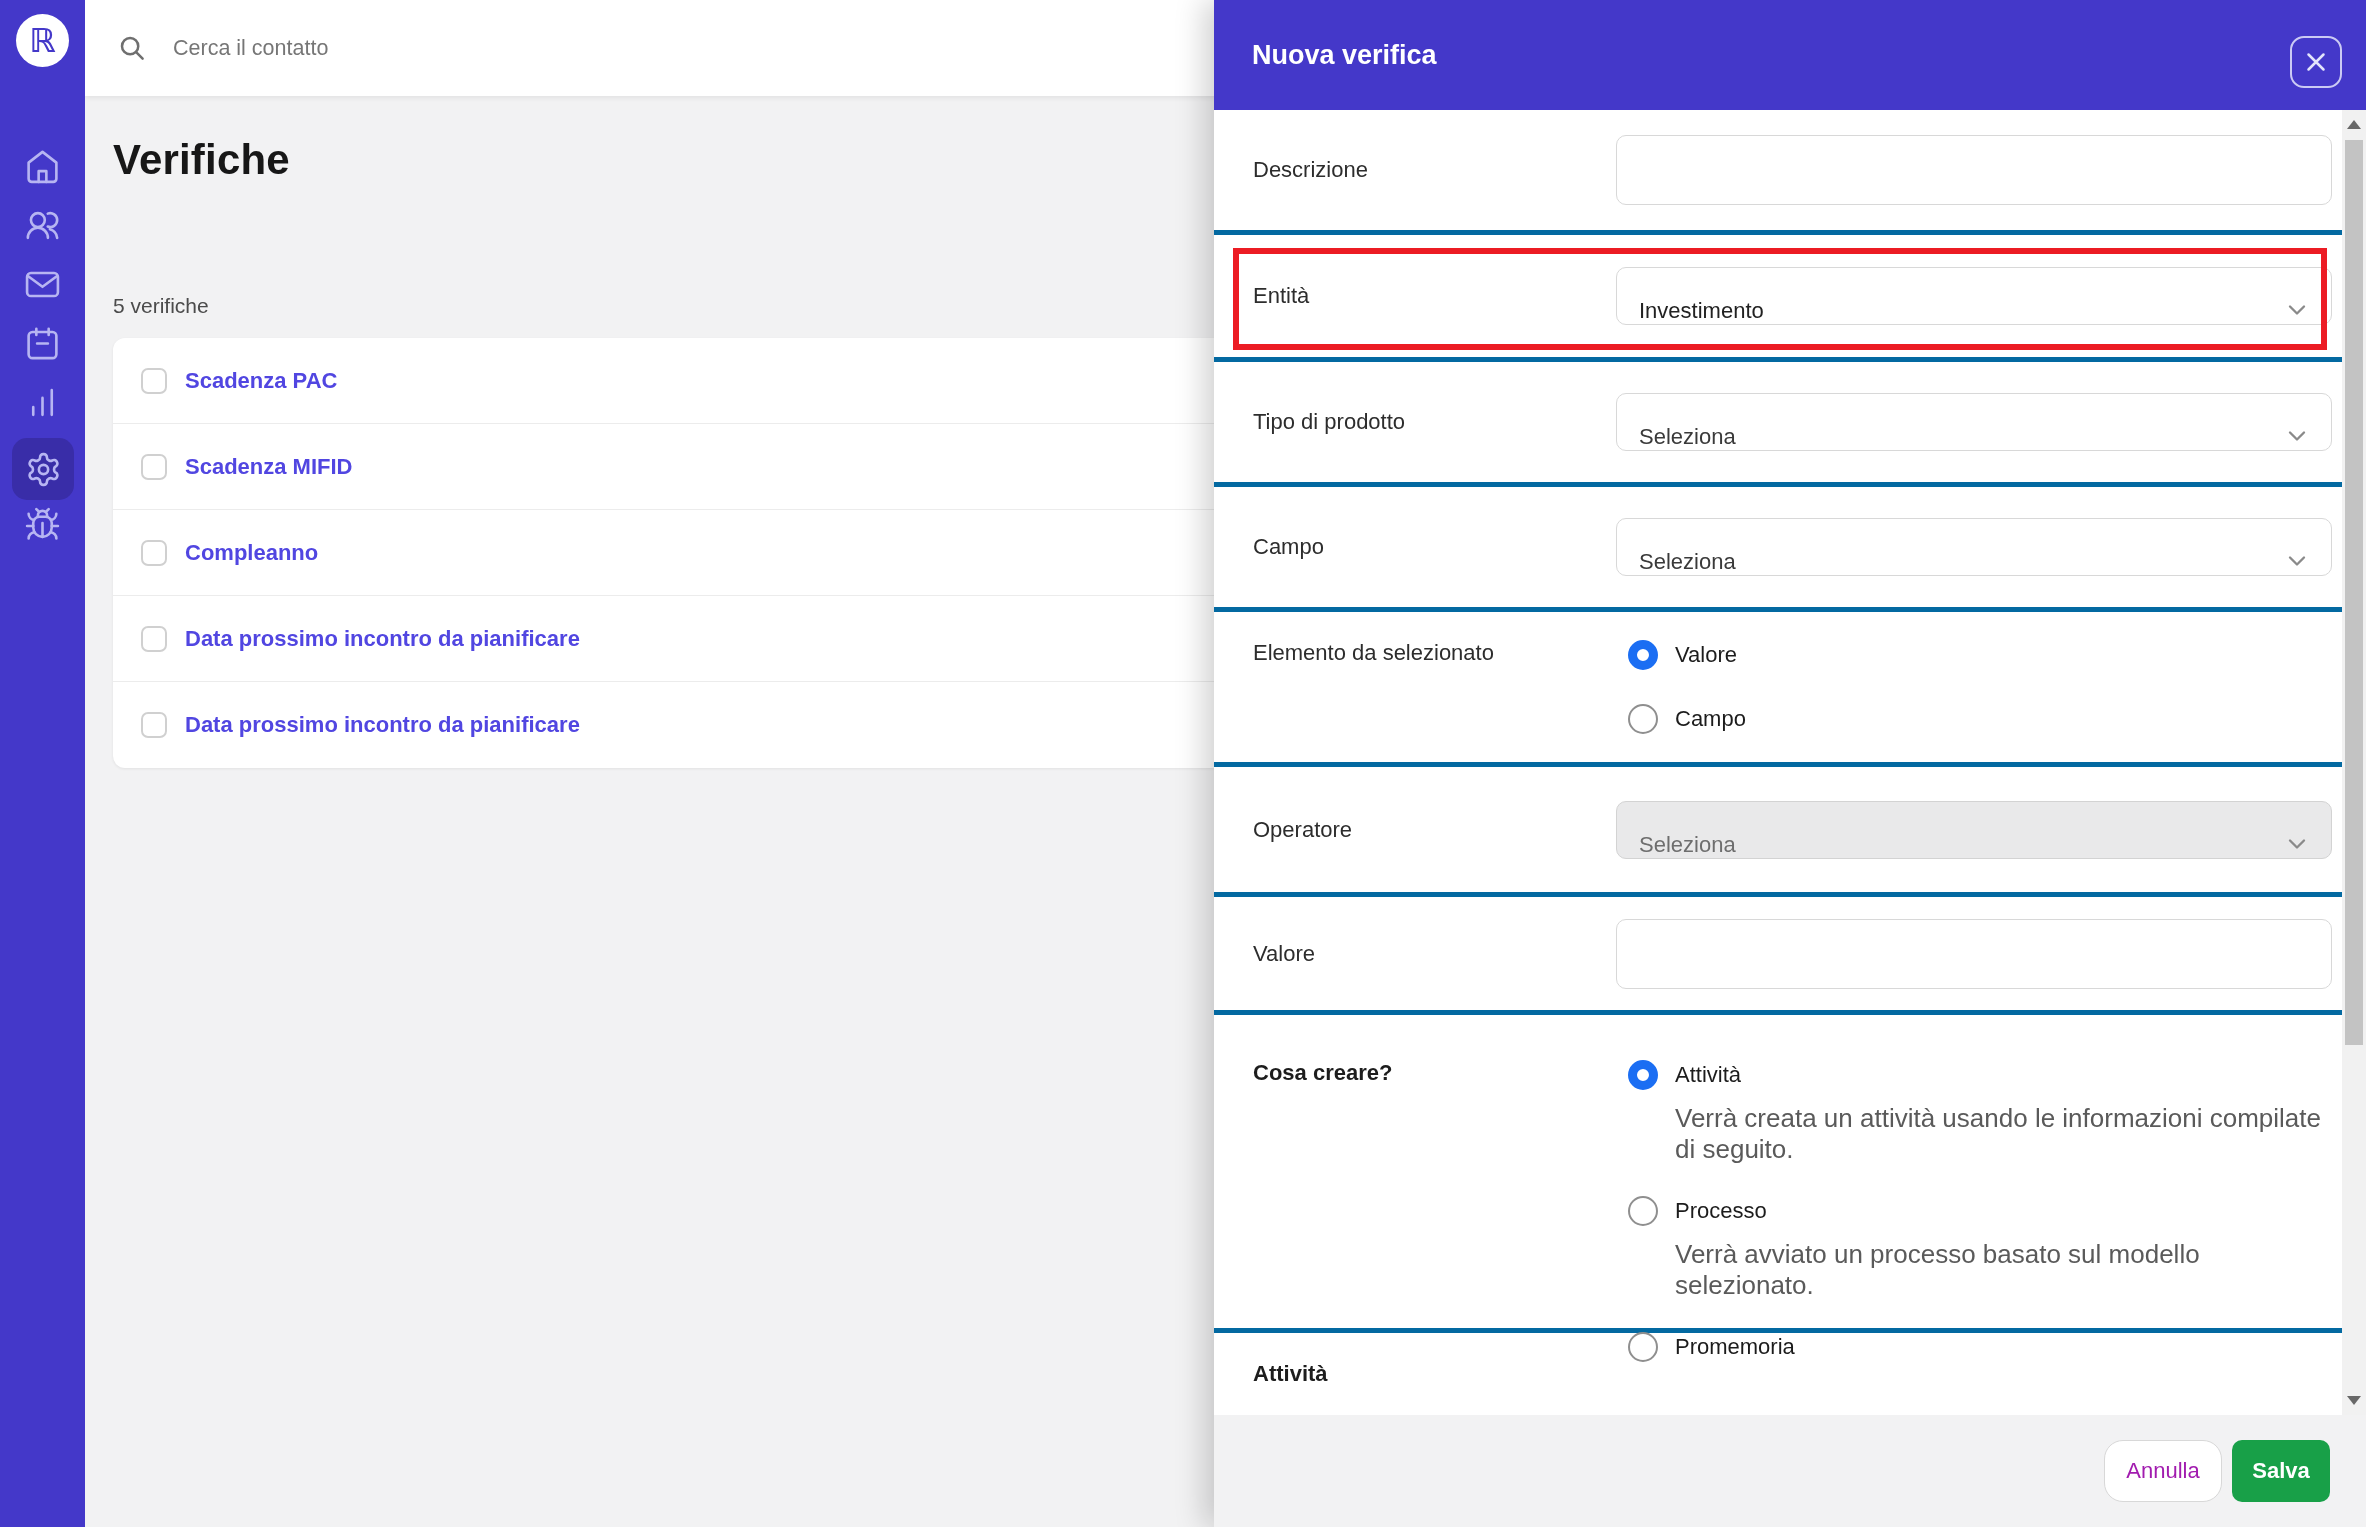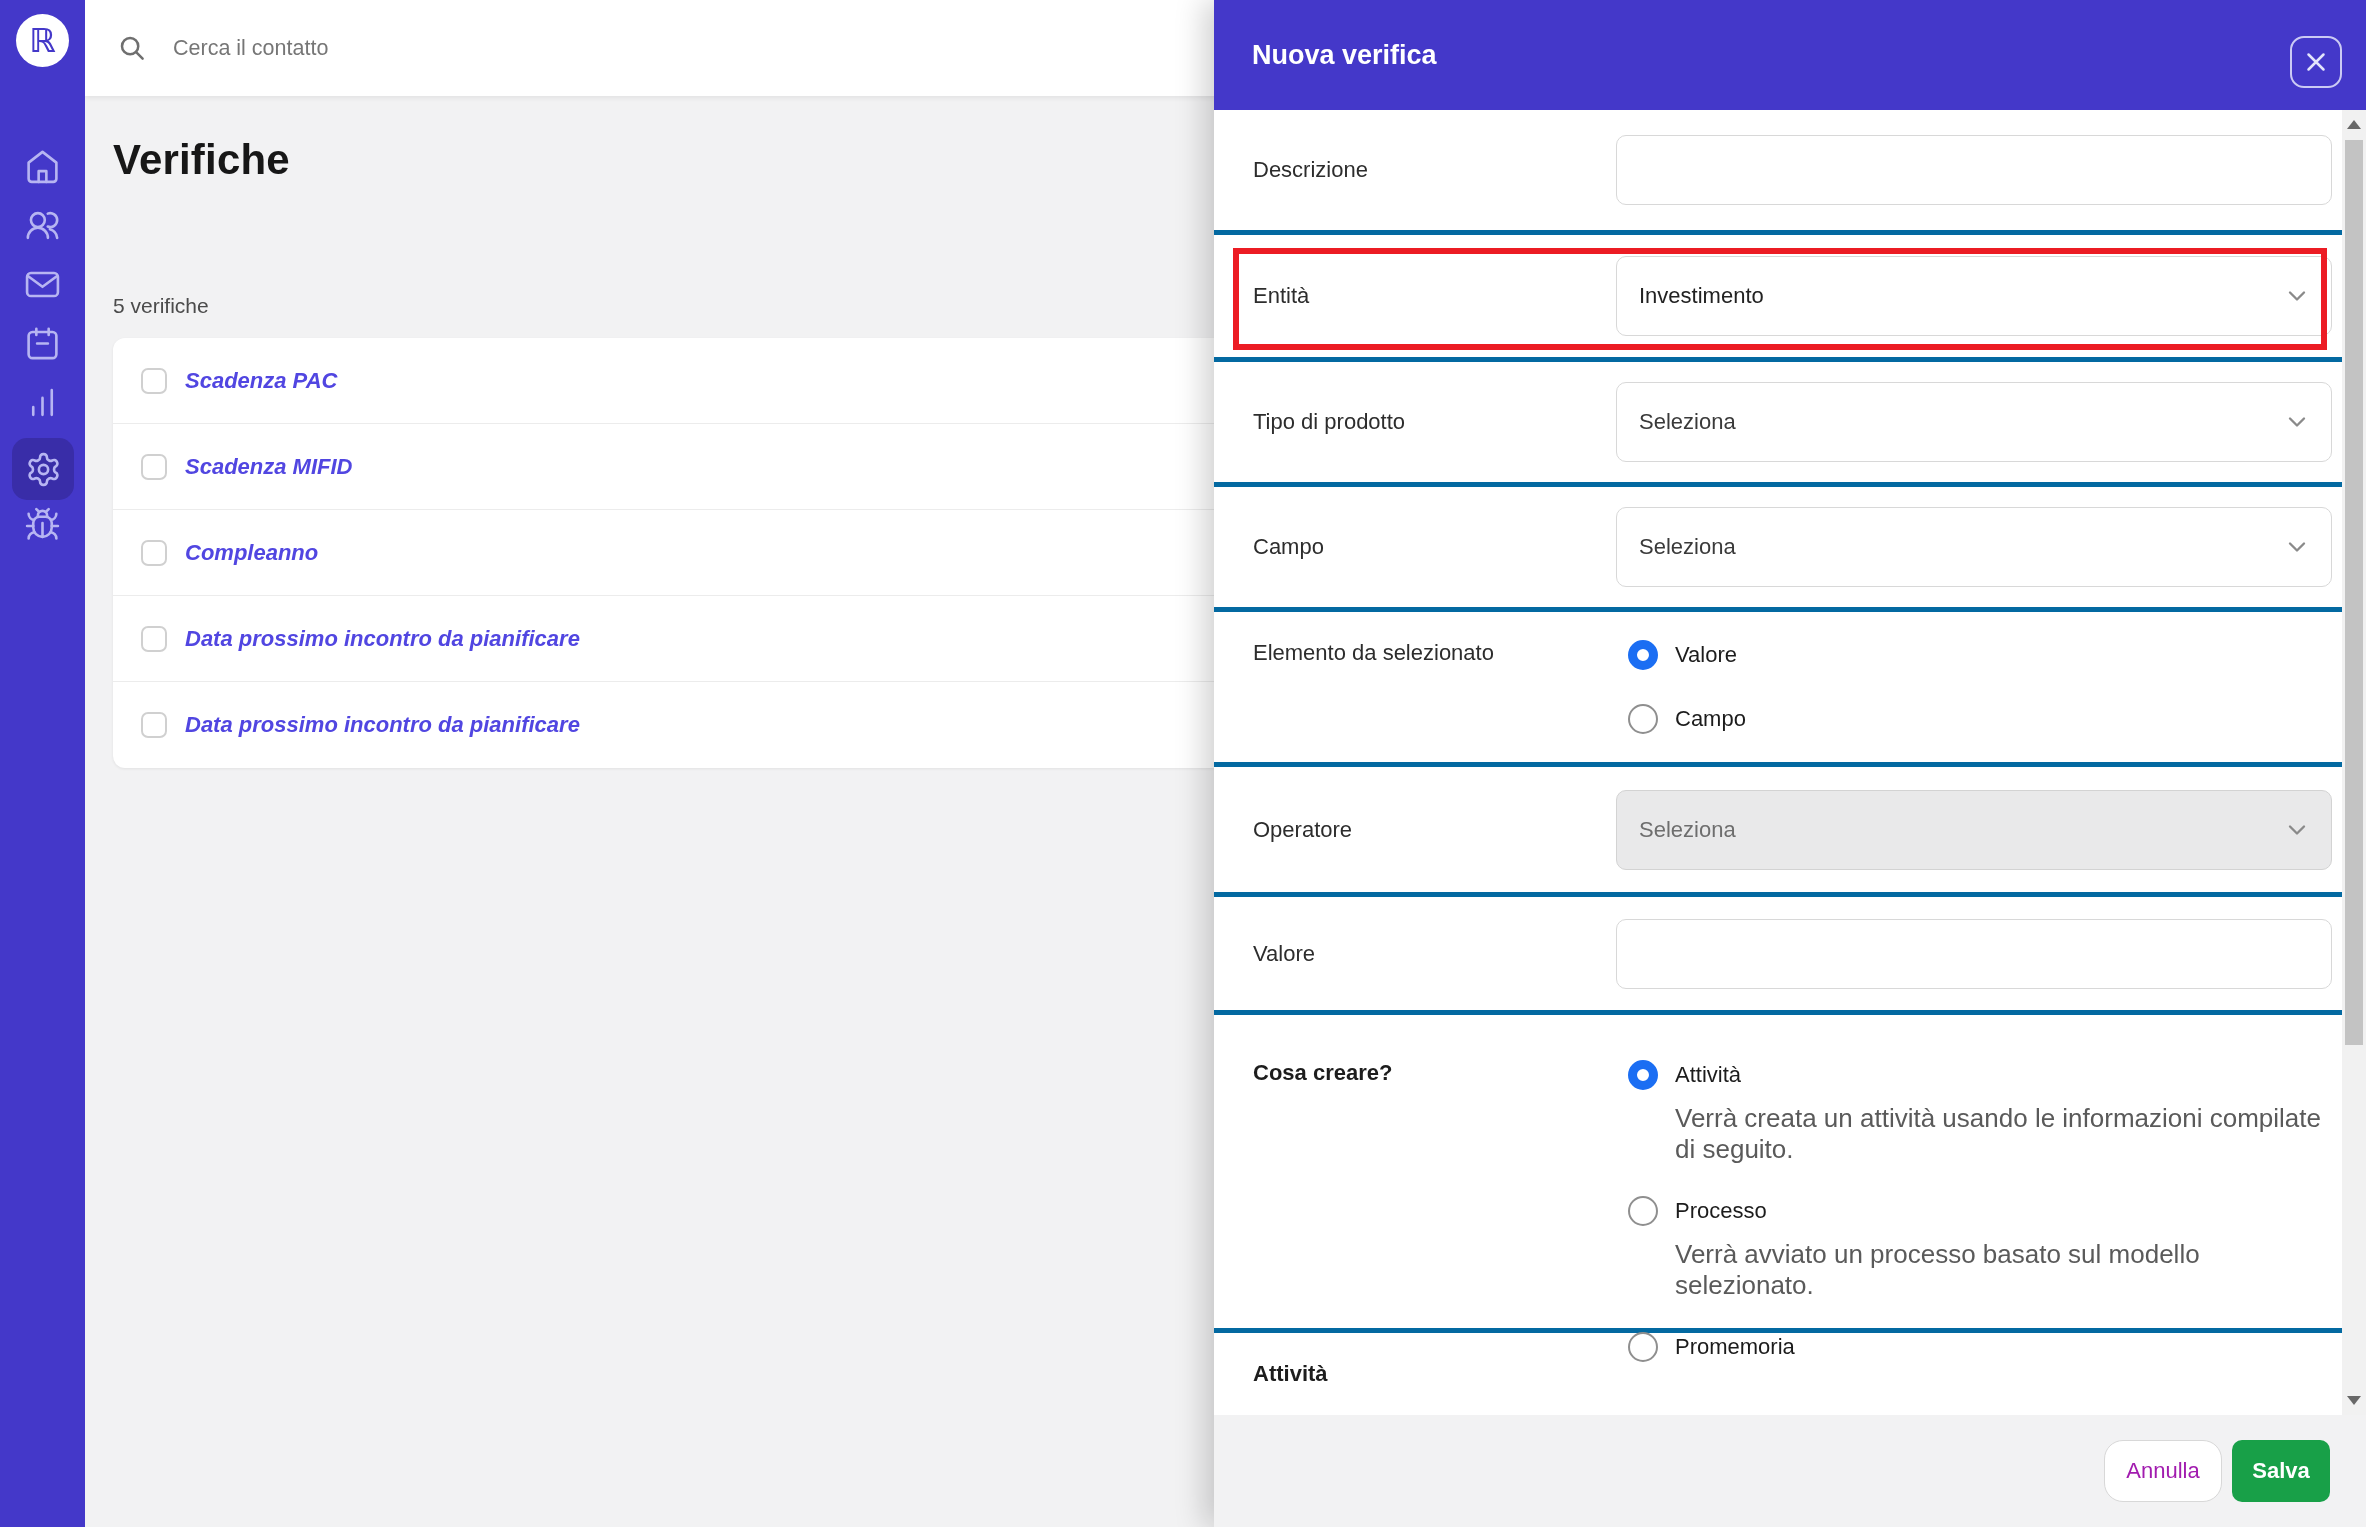--- a/index.html
+++ b/index.html
@@ -35,39 +35,39 @@
   .search-input{border:none;outline:none;font-size:21.5px;color:#333;margin-left:24px;width:600px;background:transparent;
           font-family:"Liberation Sans",sans-serif;}
   .search-input::placeholder{color:#767676;}
   .content{position:absolute;left:0;top:96px;right:0;bottom:0;padding:40px 28px;}
   .page-title{margin:0;font-size:42px;font-weight:800;color:#171717;letter-spacing:.2px;}
   .count{margin-top:110px;font-size:21px;color:#4b4b4b;}
   .card{margin-top:20px;width:1120px;background:#fff;border-radius:12px;box-shadow:0 1px 3px rgba(0,0,0,.07);overflow:hidden;}
   .vrow{height:86px;display:flex;align-items:center;padding-left:28px;border-bottom:1px solid #ececec;}
   .vrow:last-child{border-bottom:none;}
   .checkbox{width:26px;height:26px;border:2px solid #d0d0d0;border-radius:7px;background:#fff;flex:none;cursor:pointer;}
-  .vlink{margin-left:18px;font-size:22px;font-weight:600;color:var(--c-link);cursor:pointer;font-style:italic;}
+  .vlink{margin-left:18px;font-size:22px;font-weight:600;color:var(--c-link);cursor:pointer;}
   
   .drawer{position:absolute;left:1214px;top:0;width:1152px;height:1527px;background:#fff;z-index:5;
           box-shadow:-10px 0 28px rgba(0,0,0,.18);}
   .drawer-header{position:absolute;left:0;top:0;right:0;height:110px;background:var(--c-purple);
           display:flex;align-items:center;padding-left:38px;}
   .drawer-title{font-size:27px;font-weight:bold;color:#fff;}
   .close-btn{position:absolute;right:24px;top:36px;width:52px;height:52px;border:2px solid rgba(227,228,251,.85);
           border-radius:14px;display:flex;align-items:center;justify-content:center;cursor:pointer;}
   .close-btn svg{width:30px;height:30px;stroke:#e3e4fb;stroke-width:2;fill:none;stroke-linecap:round;}
   .drawer-body{position:absolute;left:0;top:110px;width:1128px;height:1305px;background:#fff;}
   .frow{display:flex;align-items:center;border-bottom:5px solid #0369a1;padding-left:39px;padding-right:10px;position:relative;}
   .flabel{width:363px;flex:none;font-size:22px;color:#2d2d2d;}
   .flabel.bold{font-weight:600;color:#1d1d1d;}
   .fctrl{width:716px;flex:none;}
   .text-input{width:100%;height:70px;border:1.6px solid #d8d8d8;border-radius:10px;background:#fff;outline:none;
           font-size:22px;padding:0 22px;font-family:"Liberation Sans",sans-serif;color:#2a2a2a;}
-  .select{width:100%;height:80px;border:1.6px solid #d8d8d8;border-radius:10px;background:#fff;display:flex;
-          align-items:center;padding:0 22px;cursor:pointer;position:relative;}
+  .select{width:100%;height:58px;border:1.6px solid #d8d8d8;border-radius:10px;background:#fff;display:flex;
+          align-items:flex-end;padding:0 22px;cursor:pointer;position:relative;}
   .select .sel-text{font-size:22px;color:#3a3a3a;}
   .select.filled .sel-text{color:#222;}
   .select svg{position:absolute;right:20px;width:28px;height:28px;stroke:#8a8a8a;stroke-width:2;fill:none;
           stroke-linecap:round;stroke-linejoin:round;}
   .select.disabled{background:#e9e9ea;border-color:#d3d3d3;cursor:default;}
   .select.disabled .sel-text{color:#6e6e6e;}
   .radio{width:30px;height:30px;border-radius:50%;flex:none;cursor:pointer;}
   .radio.on{border:9px solid var(--c-radio);background:#fff;}
   .radio.off{border:2px solid #8f8f8f;background:#fff;}
   .opt{display:flex;align-items:center;gap:17px;padding-left:12px;}

